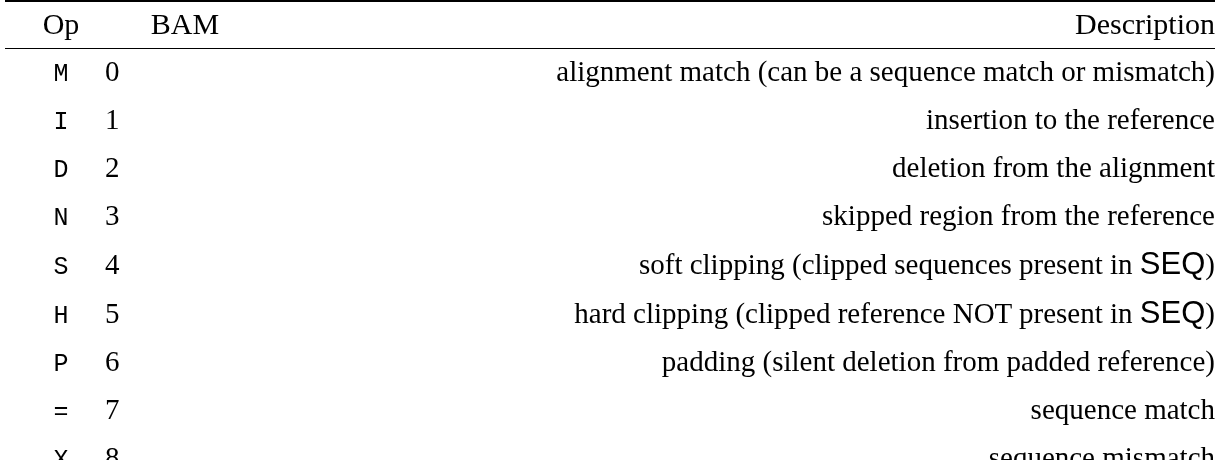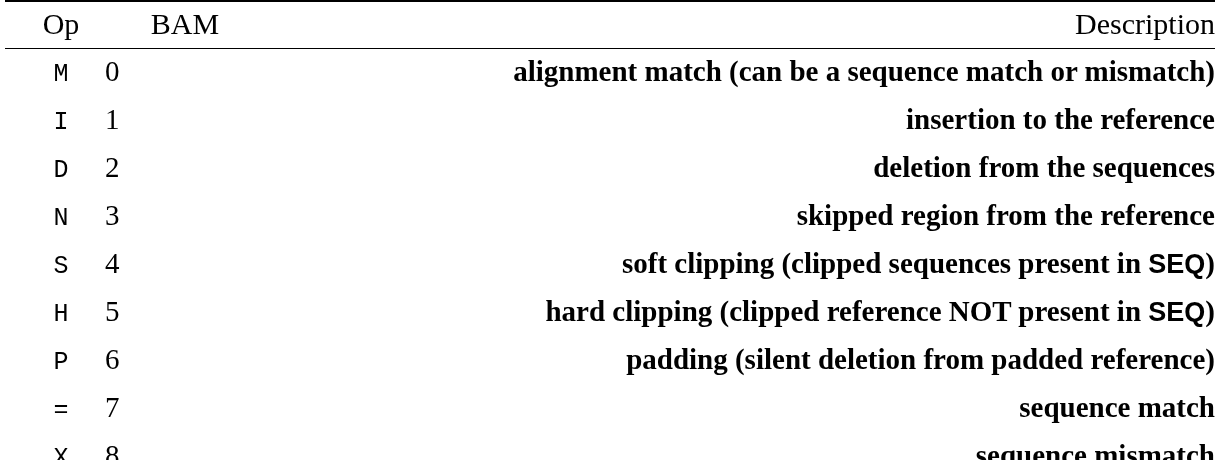--- a/index.html
+++ b/index.html
@@ -89,27 +89,26 @@
 
   tbody tr.data-row td.c-bam {
     font-family: "Liberation Serif", "DejaVu Serif", serif;
     font-size: 29px;
   }
 
   tbody tr.data-row td.c-desc {
     font-family: "Liberation Serif", "DejaVu Serif", serif;
     font-size: 29px;
     white-space: nowrap;
-    font-weight: bold;
   }
 
   
   .sf {
     font-family: "Liberation Sans", "DejaVu Sans", sans-serif;
-    font-size: 27px;
+    font-size: 31px;
   }
 </style>
 </head>
 <body>
 
 <div class="table-wrap">
   <table class="cigar-table">
     <colgroup>
       <col class="col-op">
       <col class="col-bam">
@@ -130,21 +129,21 @@
           <td class="c-desc">alignment match (can be a sequence match or mismatch)</td>
         </tr>
         <tr class="data-row">
           <td class="c-op">I</td>
           <td class="c-bam">1</td>
           <td class="c-desc">insertion to the reference</td>
         </tr>
         <tr class="data-row">
           <td class="c-op">D</td>
           <td class="c-bam">2</td>
-          <td class="c-desc">deletion from the sequences</td>
+          <td class="c-desc">deletion from the alignment</td>
         </tr>
         <tr class="data-row">
           <td class="c-op">N</td>
           <td class="c-bam">3</td>
           <td class="c-desc">skipped region from the reference</td>
         </tr>
         <tr class="data-row">
           <td class="c-op">S</td>
           <td class="c-bam">4</td>
           <td class="c-desc"><span>soft clipping (clipped sequences present in </span><span class="sf">SEQ</span><span>)</span></td>

